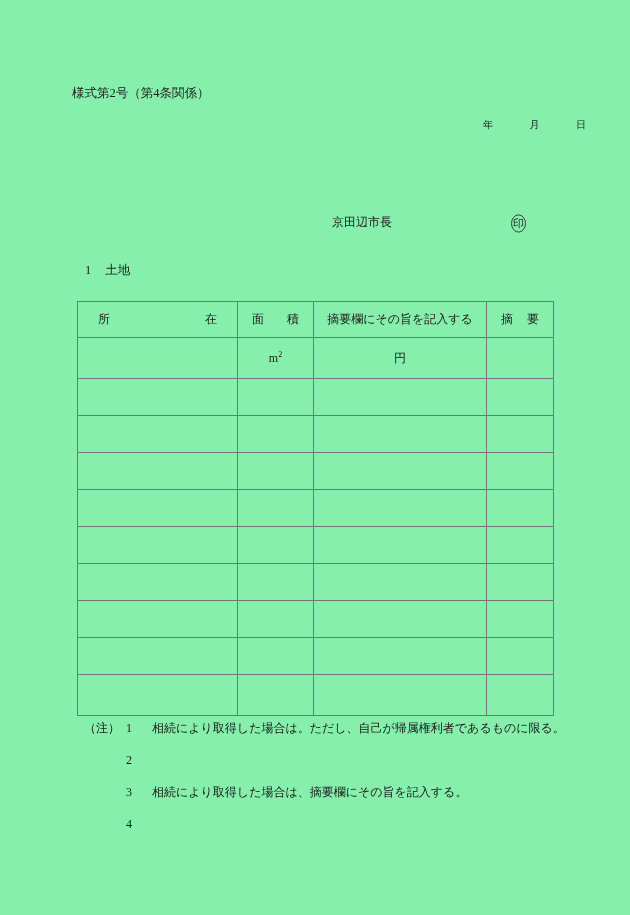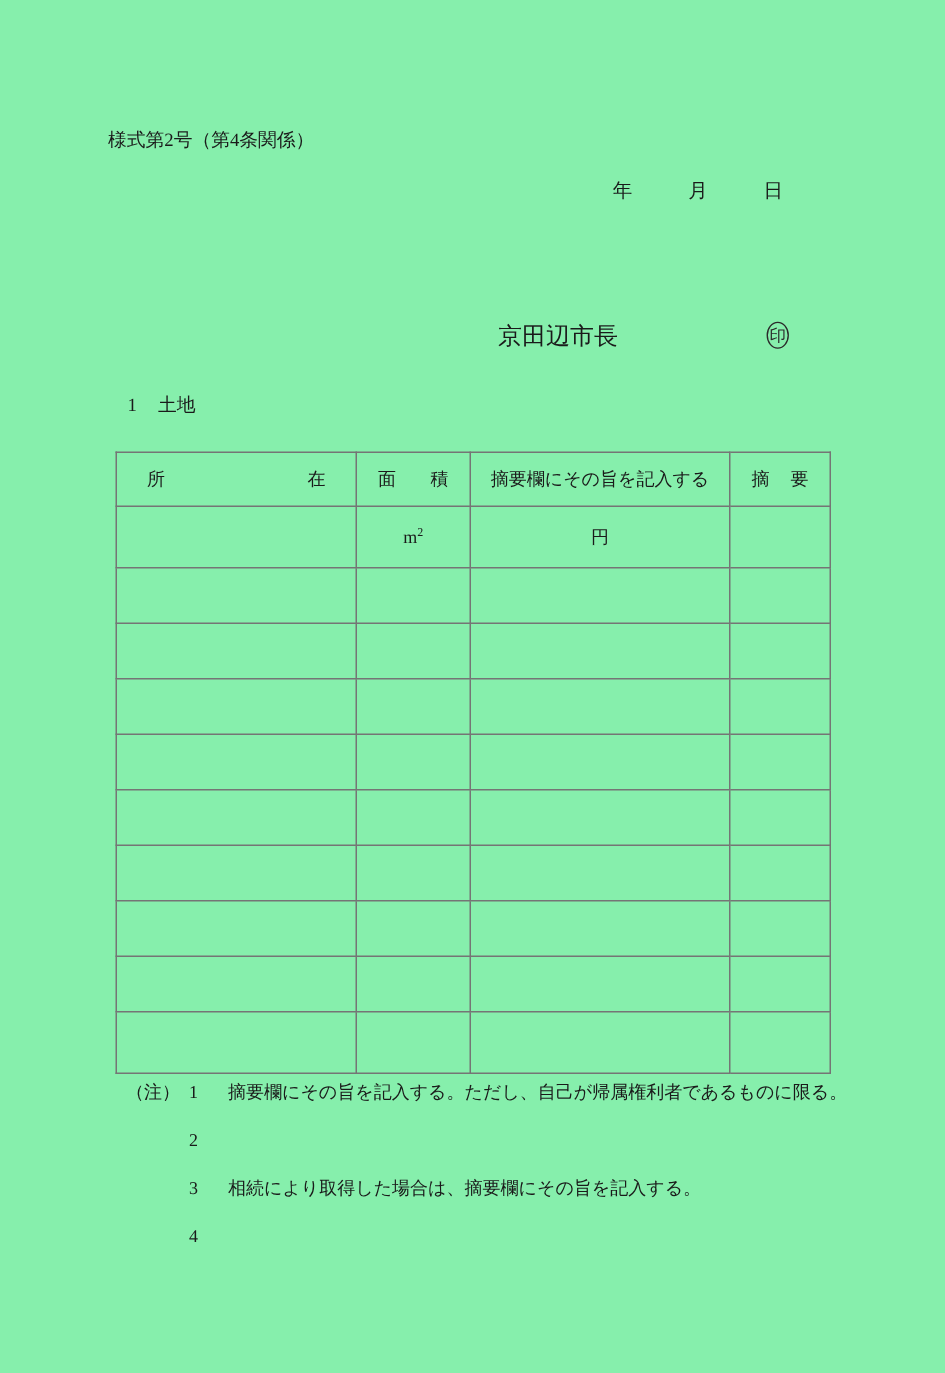--- a/index.html
+++ b/index.html
@@ -27,23 +27,23 @@
     font-size: 12.5px;
     letter-spacing: 0px;
     white-space: nowrap;
   }
   .date-line {
     position: absolute;
     left: 0;
     top: 118px;
     width: 630px;
     text-align: right;
-    padding-right: 108px;
+    padding-right: 44px;
     box-sizing: border-box;
-    font-size: 13px;
+    font-size: 10px;
     white-space: nowrap;
   }
   .date-line .dchar {
     display: inline-block;
     margin-left: 34px;
   }
   .date-line .dchar:first-child { margin-left: 0; }
 
   .doc-title {
     position: absolute;
@@ -57,21 +57,21 @@
   .doc-title .tchar {
     display: inline-block;
     margin-right: 11px;
   }
   .doc-title .tchar:last-child { margin-right: 0; }
 
   .addressee {
     position: absolute;
     left: 332px;
     top: 214px;
-    font-size: 16px;
+    font-size: 12px;
     white-space: nowrap;
   }
   .seal {
     position: absolute;
     left: 509px;
     top: 214px;
     width: 19px;
     height: 19px;
     line-height: 1;
     font-size: 18px;
@@ -268,21 +268,21 @@
           <td></td>
           <td></td>
       </tr>
     </tbody>
   </table>
 
   <div class="notes">
     <div class="note-row">
       <span class="note-tag">（注）</span>
       <span class="note-num">1</span>
-      <span class="note-text">摘要欄にその旨を記入する。ただし、自己が帰属権利者であるものに限る。</span>
+      <span class="note-text">相続により取得した場合は。ただし、自己が帰属権利者であるものに限る。</span>
     </div>
     <div class="note-row">
       <span class="note-tag"></span>
       <span class="note-num">2</span>
     </div>
     <div class="note-row">
       <span class="note-tag"></span>
       <span class="note-num">3</span>
       <span class="note-text">相続により取得した場合は、摘要欄にその旨を記入する。</span>
     </div>

